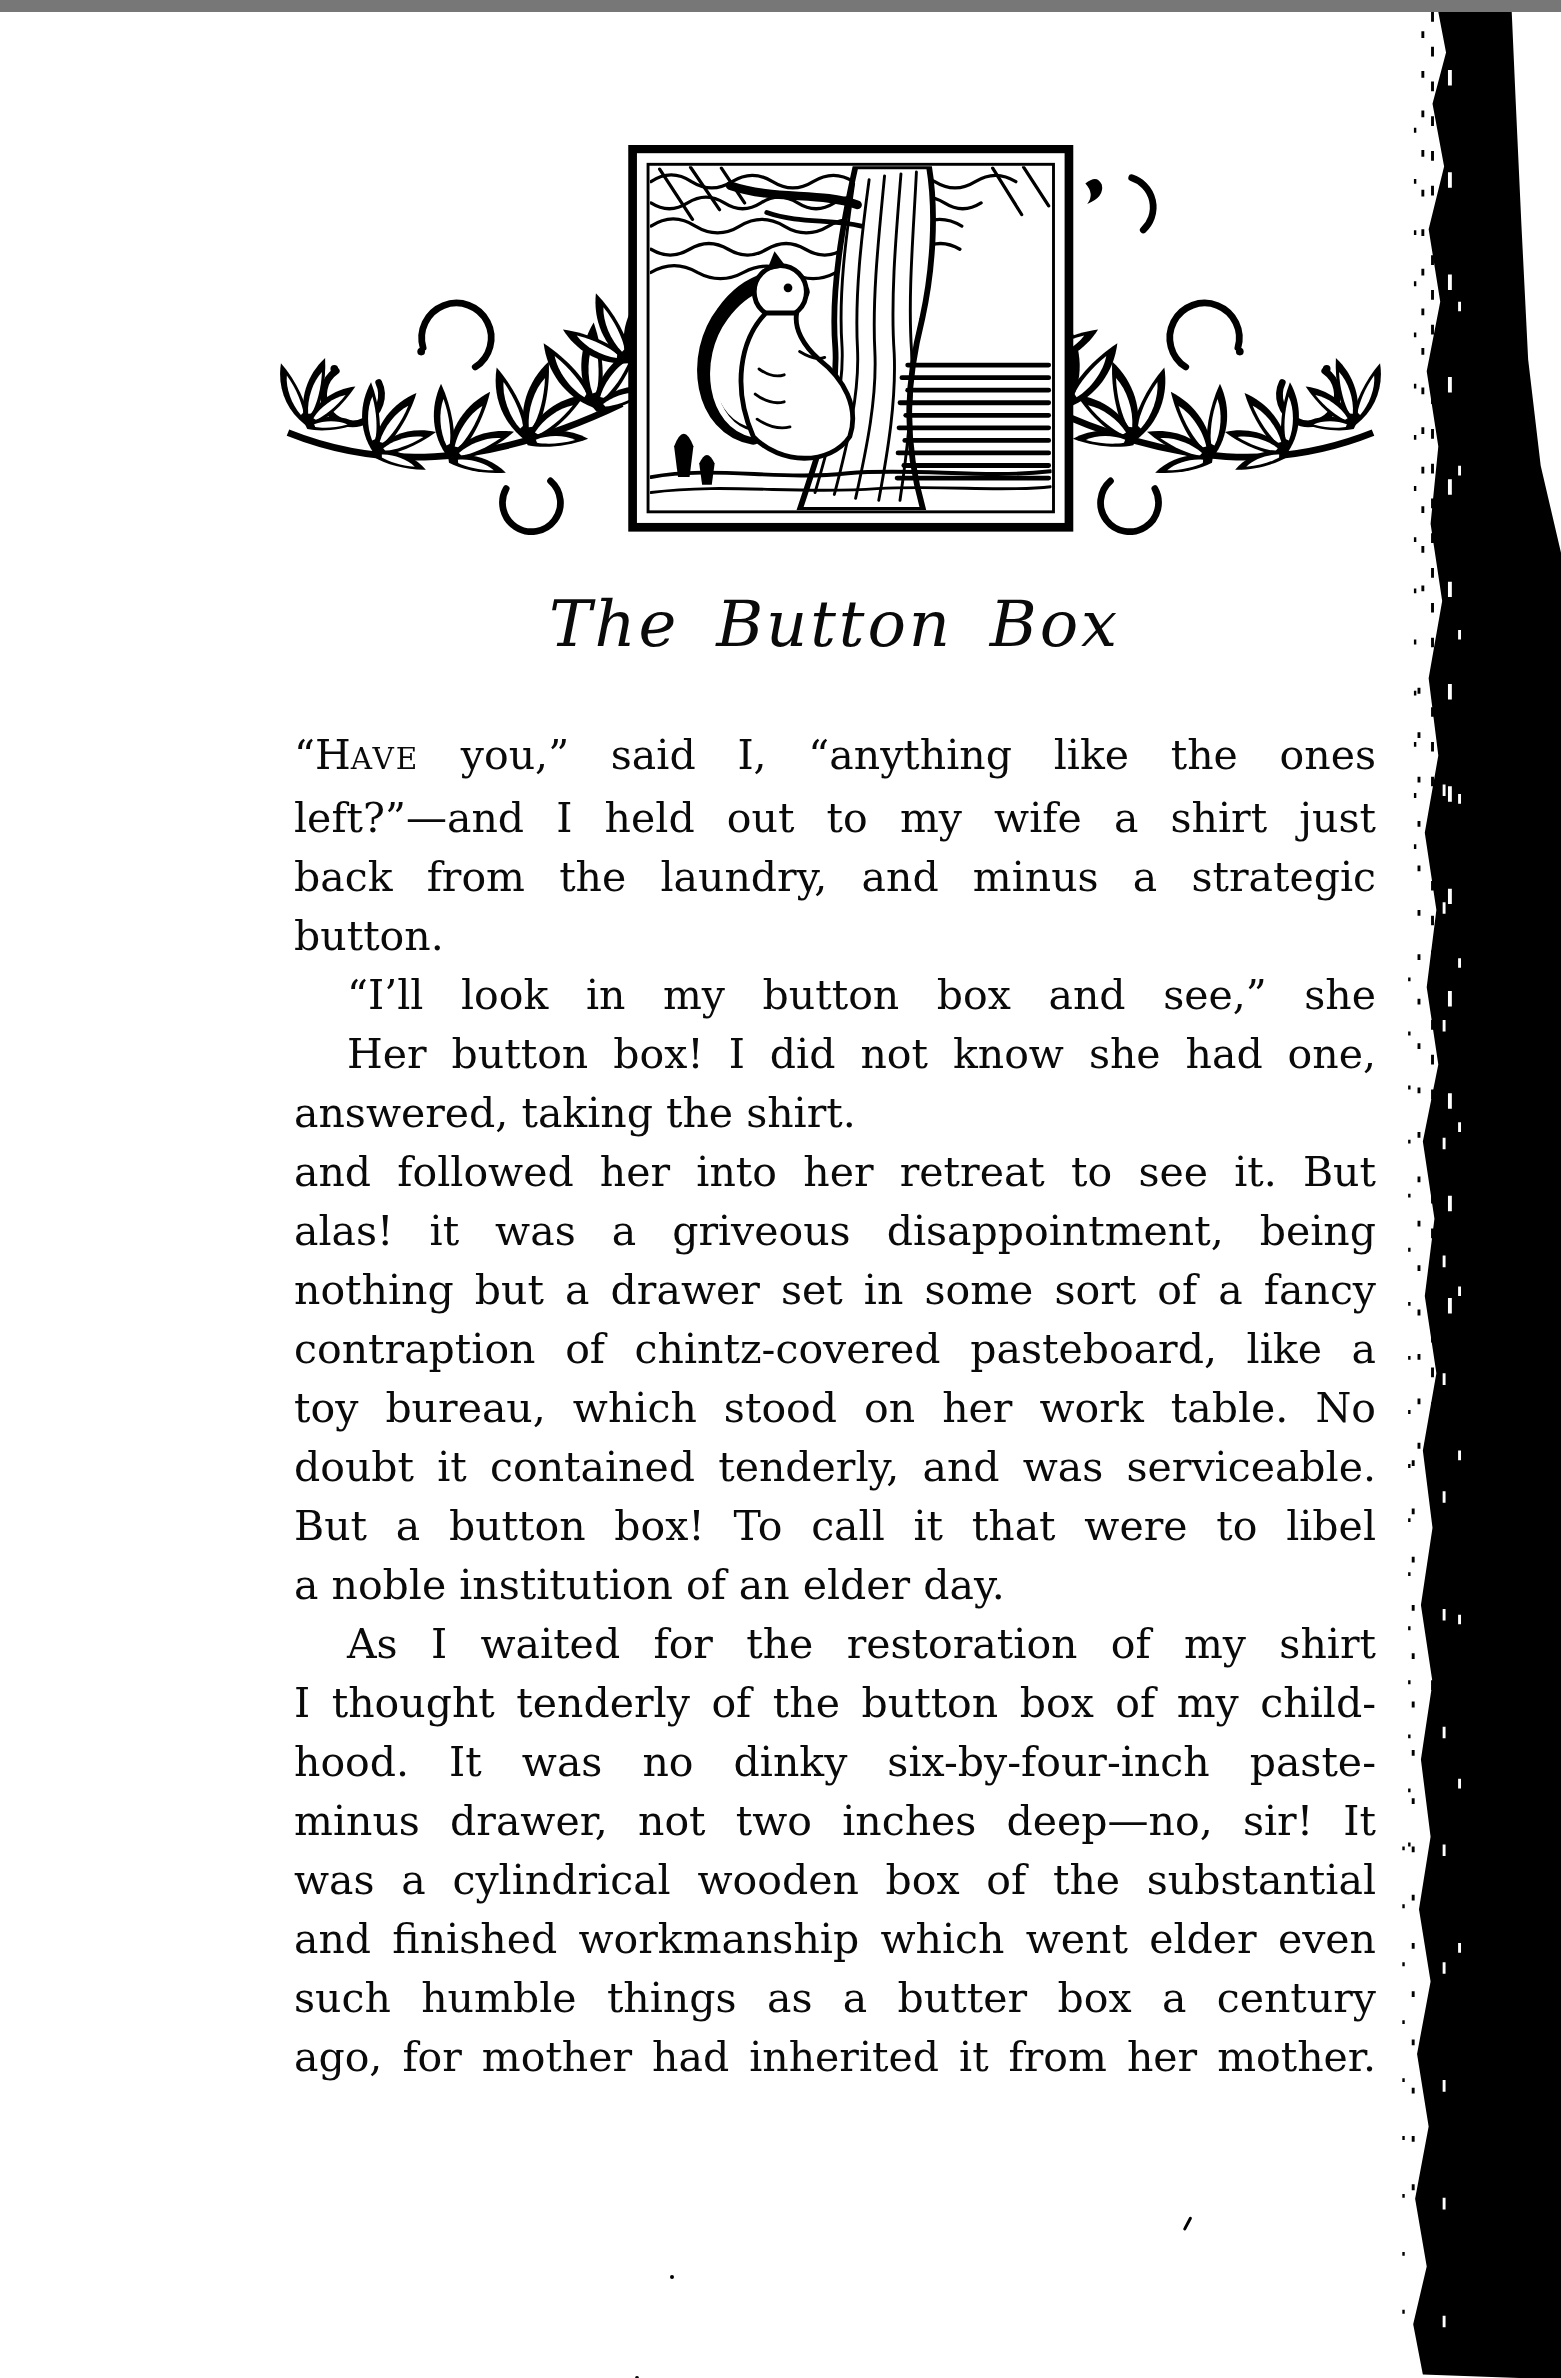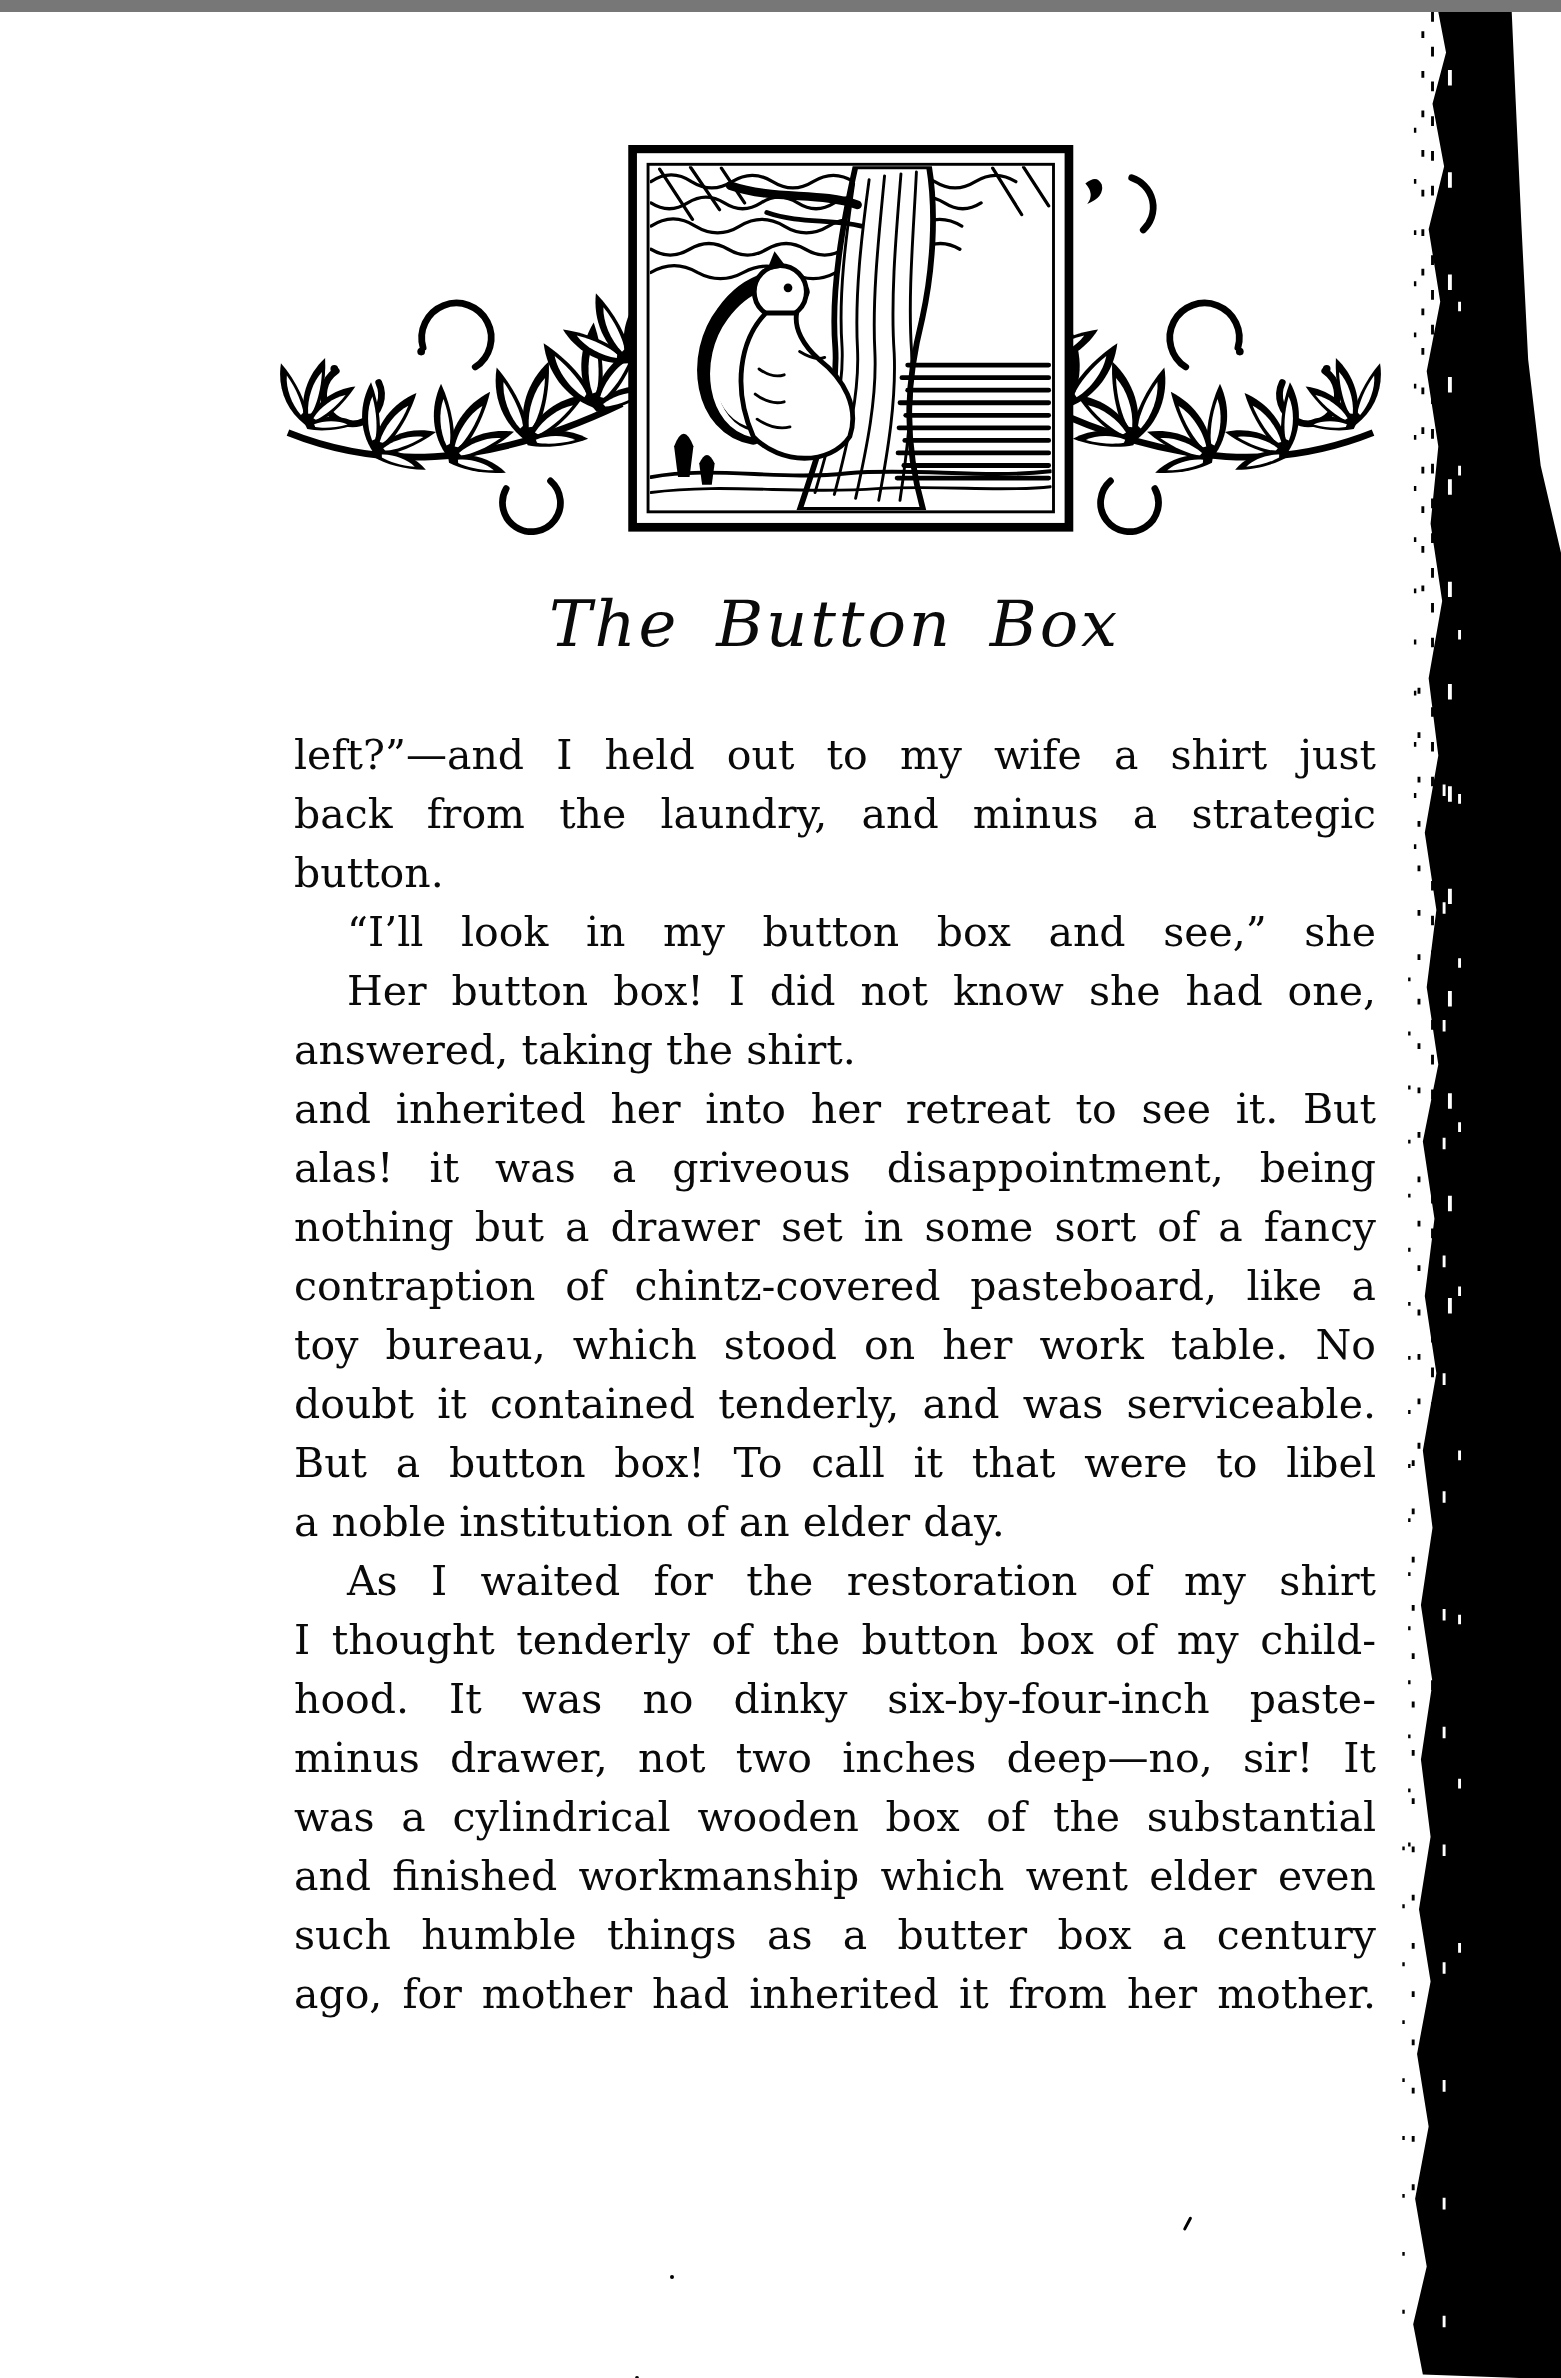--- a/index.html
+++ b/index.html
@@ -143,27 +143,28 @@
       <path d="M386,344 C450,332 520,348 590,340 C660,334 730,346 800,338" fill="none" stroke="#000" stroke-width="4"></path>
       <path d="M386,360 C460,350 540,362 620,356 C690,352 750,360 800,354" fill="none" stroke="#000" stroke-width="3"></path>
       <path d="M410,312 q10,-26 20,0 l-4,32 l-12,0 Z" fill="#000"></path>
       <path d="M436,330 q8,-18 16,0 l-3,22 l-10,0 Z" fill="#000"></path>
     </g>
   </svg>
 
   <div class="title">The Button Box</div>
 
   <div class="body-text">
+      <div class="line just"><span>“H</span><span class="sc">AVE</span><span> you,” said I, “anything like the ones</span></div>
       <div class="line just">left?”—and I held out to my wife a shirt just</div>
       <div class="line just">back from the laundry, and minus a strategic</div>
       <div class="line">button.</div>
       <div class="line just ind">“I’ll look in my button box and see,” she</div>
       <div class="line just ind">Her button box!  I did not know she had one,</div>
       <div class="line">answered, taking the shirt.</div>
-      <div class="line just">and inherited her into her retreat to see it.  But</div>
+      <div class="line just">and followed her into her retreat to see it.  But</div>
       <div class="line just">alas! it was a griveous disappointment, being</div>
       <div class="line just">nothing but a drawer set in some sort of a fancy</div>
       <div class="line just">contraption of chintz-covered pasteboard, like a</div>
       <div class="line just">toy bureau, which stood on her work table.  No</div>
       <div class="line just">doubt it contained tenderly, and was serviceable.</div>
       <div class="line just">But a button box!  To call it that were to libel</div>
       <div class="line">a noble institution of an elder day.</div>
       <div class="line just ind">As I waited for the restoration of my shirt</div>
       <div class="line just">I thought tenderly of the button box of my child-</div>
       <div class="line just">hood.  It was no dinky six-by-four-inch paste-</div>

